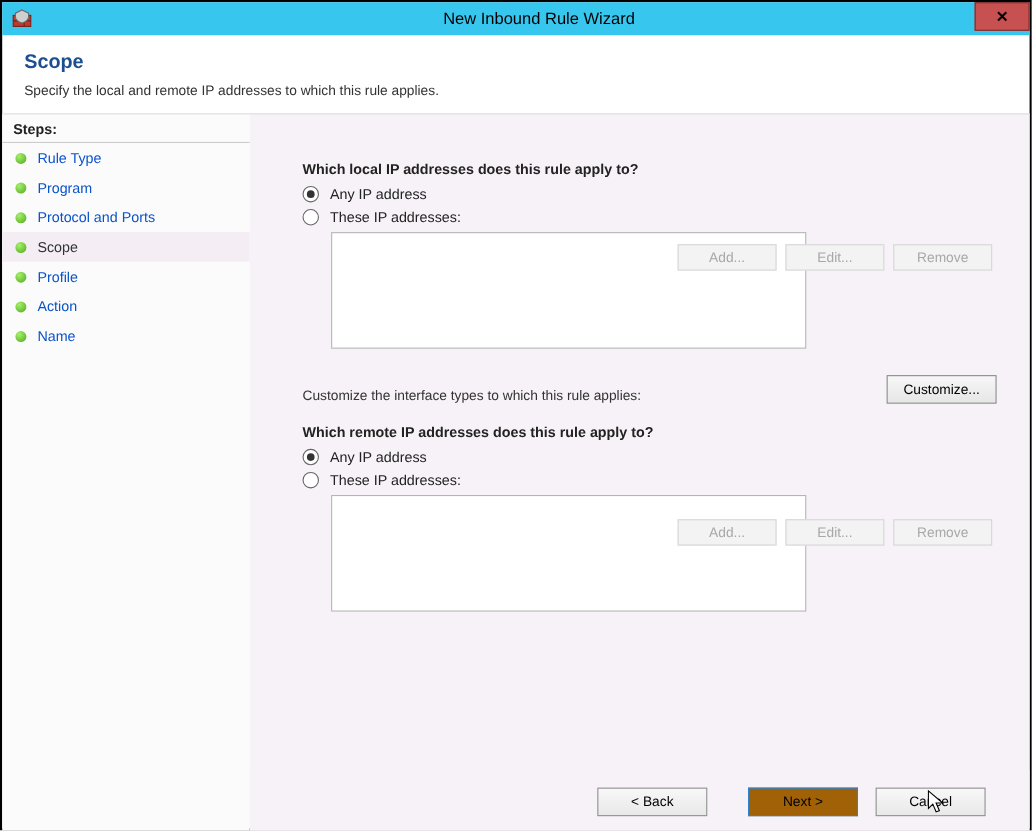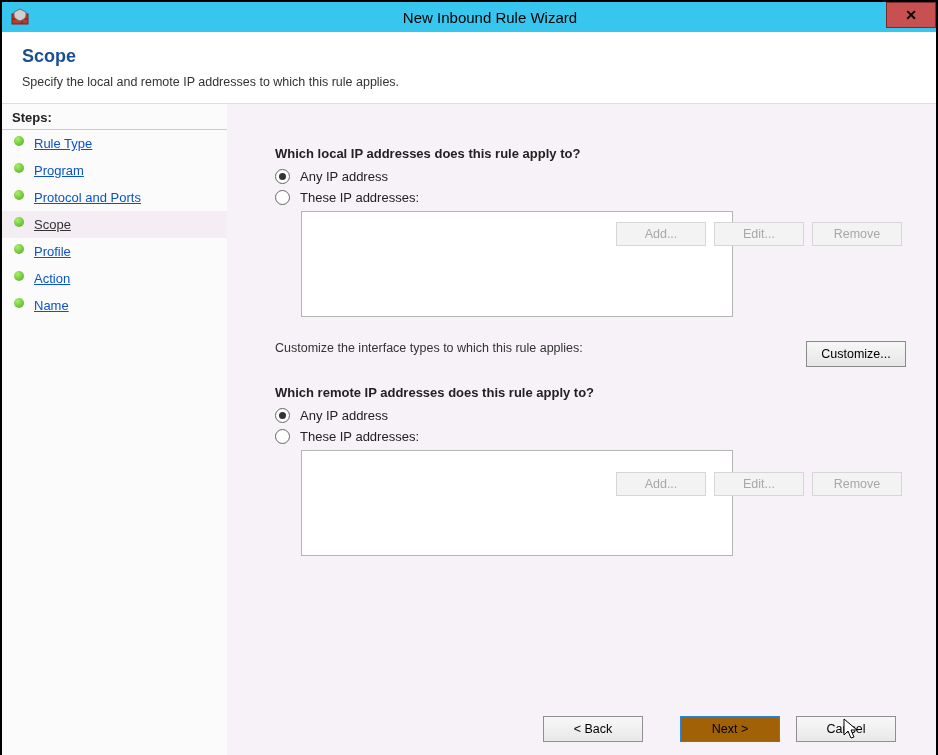--- a/index.html
+++ b/index.html
@@ -11,35 +11,35 @@
   .closebtn{position:absolute;right:0;top:0;width:48px;height:24px;background:#c75050;border:1px solid #7a2a2a;display:flex;align-items:center;justify-content:center;color:#000;font-weight:bold;font-size:14px;}
   
   .header{padding:14px 20px 14px 20px;border-bottom:none;}
   .header h1{margin:0 0 8px 0;font-size:18px;font-weight:600;color:#1b4f8f;}
   .header p{margin:0;font-size:12.5px;color:#333;}
   
   .body{display:flex;height:calc(100% - 30px - 66px);}
   .sidebar{width:225px;background:#fcfbfc;border-top:1px solid #ddd;}
   .sidebar-hdr{padding:6px 10px 4px 10px;font-weight:700;border-bottom:1px solid #ccc;}
   .steps{list-style:none;margin:0;padding:0;}
-  .steps li{display:flex;align-items:flex-start;padding:6px 10px 6px 12px;color:#0a53c9;cursor:pointer;text-decoration:underline;}
+  .steps li{display:flex;align-items:center;padding:6px 10px 6px 12px;color:#0a53c9;cursor:pointer;}
   .steps li.current{background:#f4eef4;color:#333;}
   .bullet{width:10px;height:10px;border-radius:50%;background:radial-gradient(circle at 35% 30%,#a6f06a,#4fa81e);margin-right:10px;flex:0 0 10px;}
   .main{flex:1;background:#f7f2f7;border-top:1px solid #ddd;padding:42px 30px 0 48px;position:relative;overflow:hidden;}
   .q{font-weight:700;margin:0 0 8px 0;}
   .radio-row{display:flex;align-items:center;margin:4px 0 4px 0;}
   .radio{appearance:none;width:15px;height:15px;border:1px solid #666;border-radius:50%;margin:0 10px 0 0;position:relative;background:#fff;}
   .radio:checked::after{content:"";position:absolute;left:3px;top:3px;width:7px;height:7px;border-radius:50%;background:#333;}
   .listbox{border:1px solid #b5b5b5;background:#fff;height:104px;width:430px;margin-left:26px;margin-top:6px;}
   .btncol{position:absolute;right:34px;display:flex;flex-direction:row;gap:8px;}
   .btncol.local{top:118px;}
   .btncol.remote{top:368px;}
   button.gen{width:90px;height:24px;font-size:12.5px;background:#f0f0f0;border:1px solid #b0b0b0;color:#555;}
   button.gen:disabled{color:#a8a8a8;background:#f3f3f3;border-color:#d6d6d6;}
-  .customize-row{display:flex;align-items:flex-start;margin:24px 0 18px 0;}
+  .customize-row{display:flex;align-items:flex-end;margin:24px 0 18px 0;}
   .customize-row .txt{flex:1;font-size:12.5px;color:#333;}
   button.customize{width:100px;height:26px;background:linear-gradient(#f7f7f7,#e6e6e6);border:1px solid #8a8a8a;font-size:12.5px;}
   
   .footer{position:absolute;bottom:0;left:0;right:0;height:58px;display:flex;justify-content:flex-end;align-items:center;gap:16px;padding-right:40px;background:#f7f2f7;}
   .footer .left-gap{margin-right:21px;}
   button.nav{width:100px;height:26px;font-size:12.5px;background:linear-gradient(#f8f8f8,#e8e8e8);border:1px solid #8f8f8f;}
   button.nav.primary{background:#a16207;border:1px solid #2a84d6;}
   .cursor{position:absolute;pointer-events:none;}
 </style>
 </head>

